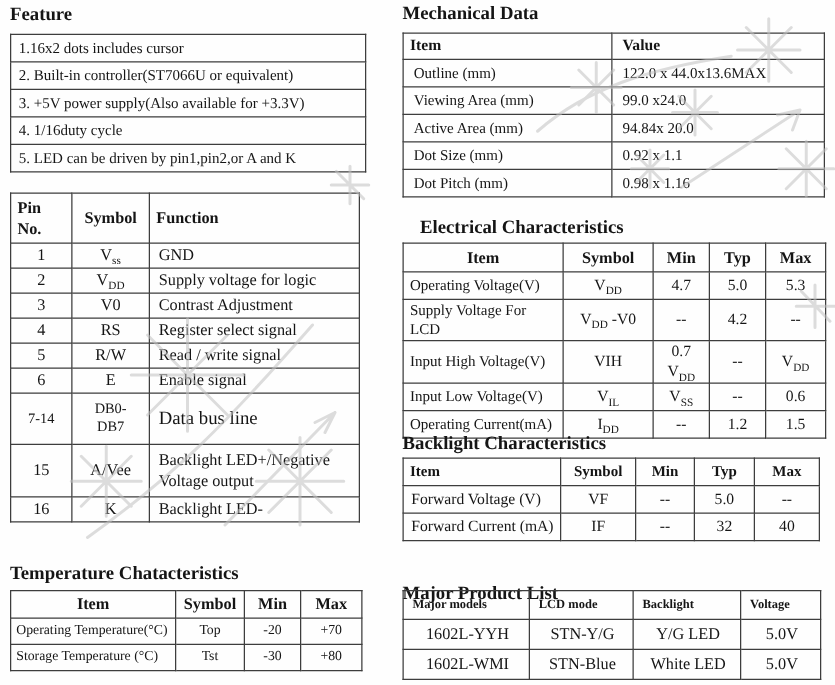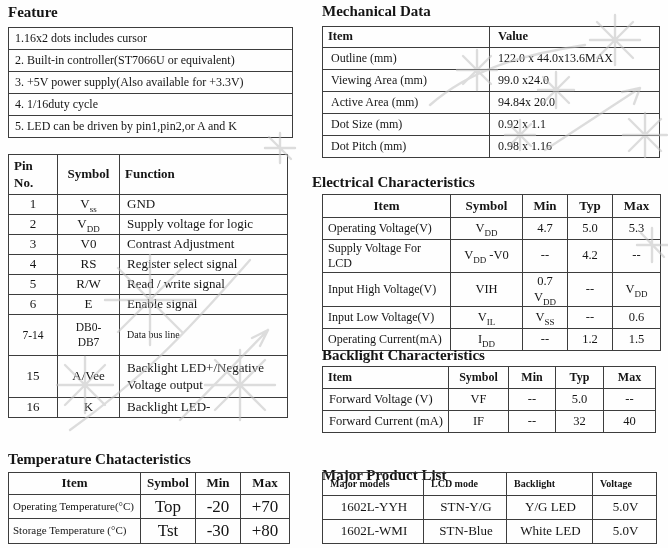--- a/index.html
+++ b/index.html
@@ -16,37 +16,37 @@
   sub{font-size:9px;line-height:0;}
   
   .t-feature td{height:19px;font-size:12px;padding-left:6px;}
   
   .t-term th,.t-term td{font-size:13px;}
   .t-term .h-hdr{height:40px;}
   .t-term .h-std{height:20px;}
   .t-term .h-db{height:41px;}
   .t-term .h-bl{height:42px;}
   .t-term .fn{font-size:13px;padding-left:7px;}
-  .t-term .fn-sm{font-size:10px;padding-left:7px;}
+  .t-term .fn-sm{font-size:15px;padding-left:7px;}
   
   .t-mech th{font-size:12.5px;height:18px;}
   .t-mech td{height:19px;}
   .t-mech .item{font-size:12px;padding-left:8px;}
   .t-mech .val{font-size:12px;padding-left:8px;}
   
   .t-elec th{height:20px;font-size:13px;}
   .t-elec td{height:19px;font-size:12.5px;}
   .t-elec .item{font-size:12px;padding-left:5px;}
   
   .t-bl th{height:19px;font-size:12px;}
   .t-bl td{height:19px;font-size:12.5px;}
   .t-bl .item{padding-left:6px;margin-left:17px;}
   
   .t-temp th{height:19px;font-size:13px;}
-  .t-temp td{height:18px;font-size:17px;}
+  .t-temp td{height:18px;font-size:11px;}
   .t-temp .item{font-size:11px;padding-left:4px;}
   
   .t-major th{height:20px;font-size:10px;padding-left:7px;}
   .t-major td{height:21px;font-size:13px;padding-left:7px;text-align:center;}
   .watermark{position:absolute;left:0;top:0;width:668px;height:548px;
              pointer-events:none;opacity:.55;z-index:5;}
 </style>
 </head>
 <body>
 
@@ -200,21 +200,21 @@
       <td class="item">Dot Size (mm)</td>
       <td class="val">0.92 x 1.1</td>
     </tr>
     <tr>
       <td class="item">Dot Pitch (mm)</td>
       <td class="val">0.98 x 1.16</td>
     </tr>
   </tbody>
     </table>
 
-  <div class="sec-title" style="left:312px;top:174px;">Electrical Characteristics</div>
+  <div class="sec-title" style="left:336px;top:174px;">Electrical Characteristics</div>
 
   <table class="t-elec" style="left:322px;top:194px;width:338px;">
     <colgroup>
         <col style="width:128px">
         <col style="width:72px">
         <col style="width:45px">
         <col style="width:45px">
         <col style="width:48px">
       </colgroup>
     <tbody>

